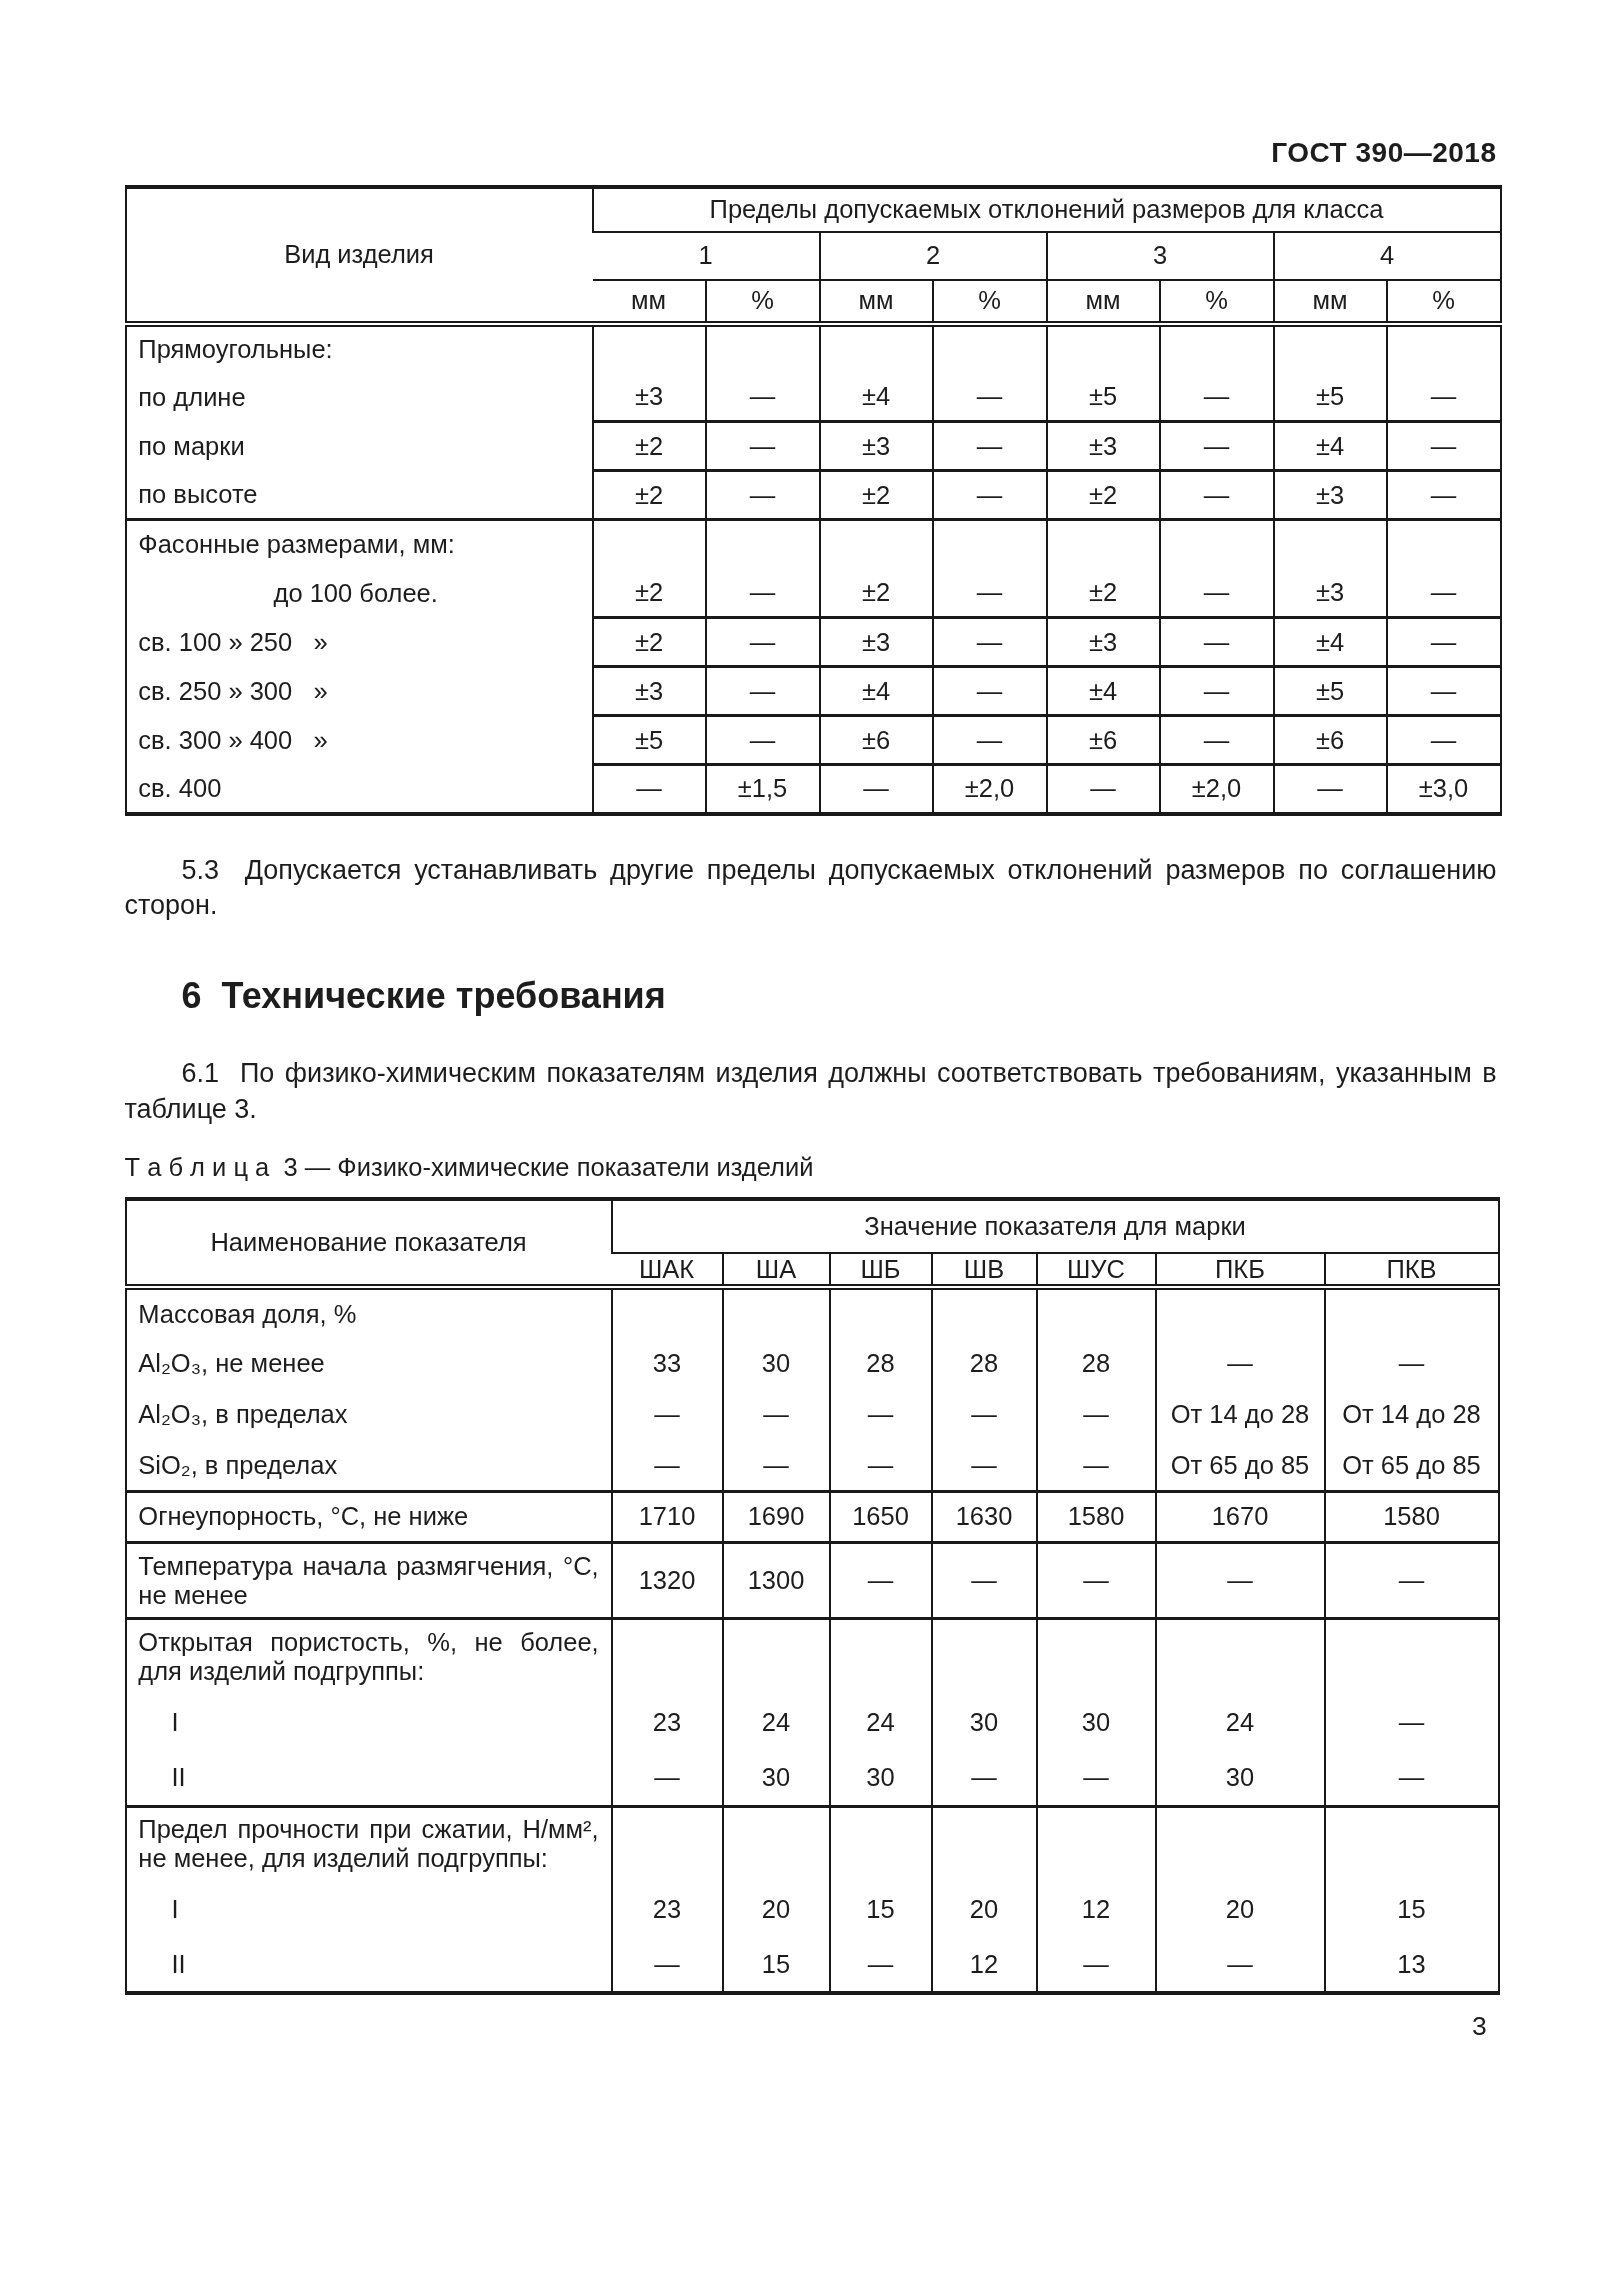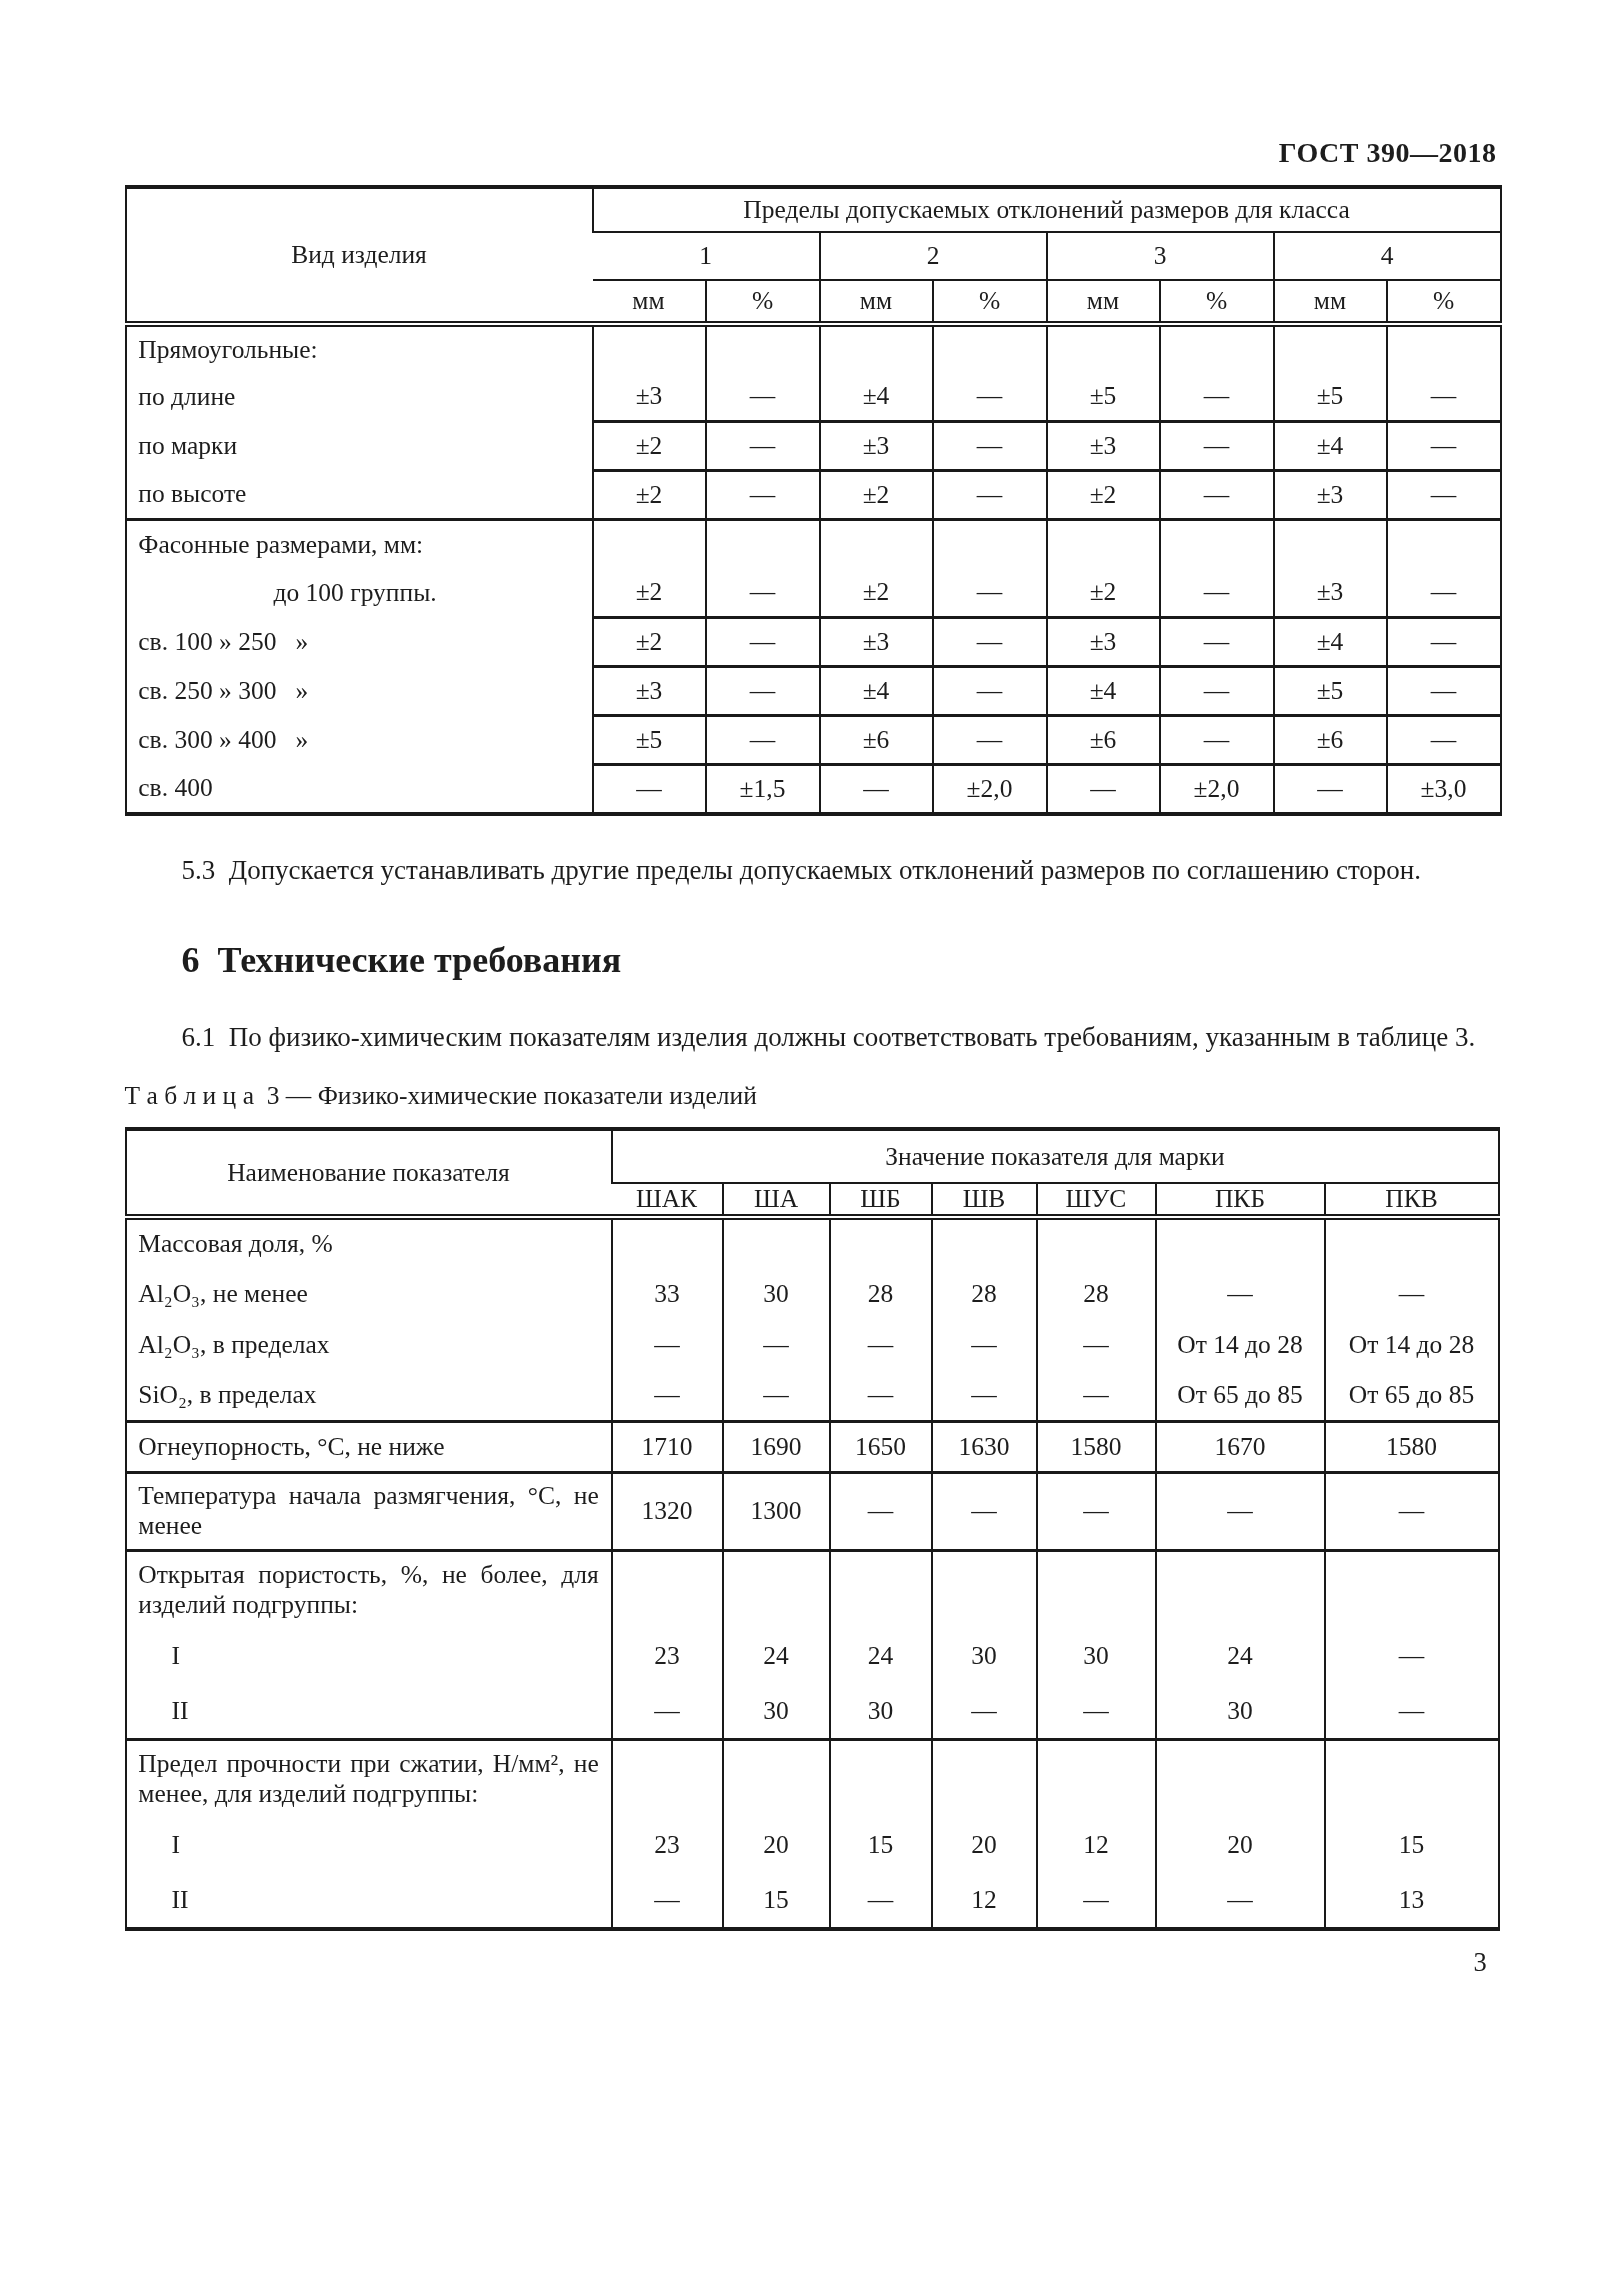--- a/index.html
+++ b/index.html
@@ -3,21 +3,21 @@
 <meta charset="utf-8">
 <style>
   html,body{margin:0;padding:0;}
   body{
     width:1621px;height:2293px;
     background:#ffffff;
     overflow:hidden;
     font-family:"Liberation Sans","DejaVu Sans",sans-serif;
     color:#1d1d1d;
   }
-  .content{width:1372px;margin:0 auto;padding:0;position:relative;font-family:Liberation Serif, serif;}
+  .content{width:1372px;margin:0 auto;padding:0;position:relative;}
 
   .doc-number{
     margin-top:137px;
     text-align:right;
     font-weight:bold;
     font-size:28px;
     letter-spacing:0.5px;
   }
 
   .table-caption{
@@ -197,21 +197,21 @@
           <td class="num"></td>
           <td class="num"></td>
           <td class="num"></td>
           <td class="num"></td>
           <td class="num"></td>
           <td class="num"></td>
           <td class="num"></td>
         </tr>
 
         <tr class="line-num sub">
-          <td class="cell-label ind1">до 100 группы.</td>
+          <td class="cell-label ind1">до 100 более.</td>
           <td class="num">±2</td>
           <td class="num">—</td>
           <td class="num">±2</td>
           <td class="num">—</td>
           <td class="num">±2</td>
           <td class="num">—</td>
           <td class="num">±3</td>
           <td class="num">—</td>
         </tr>
 

